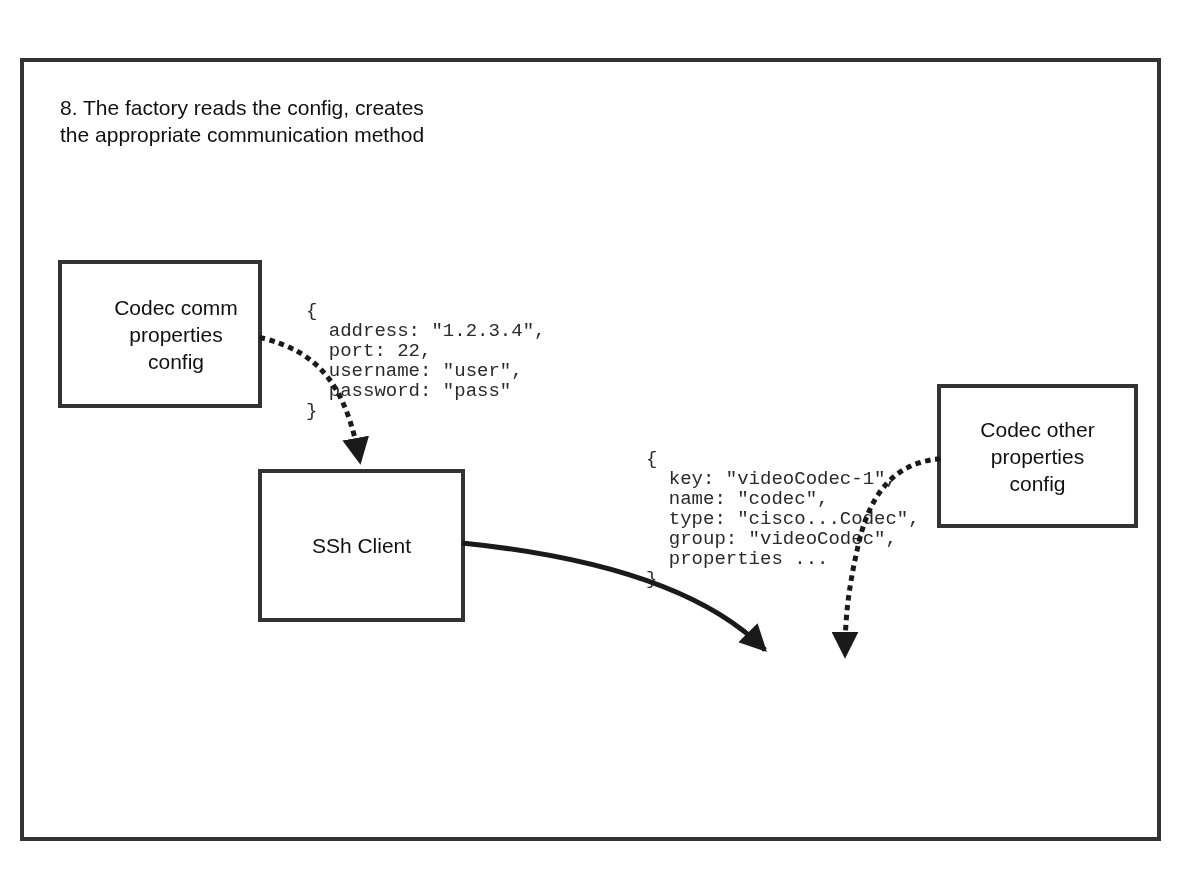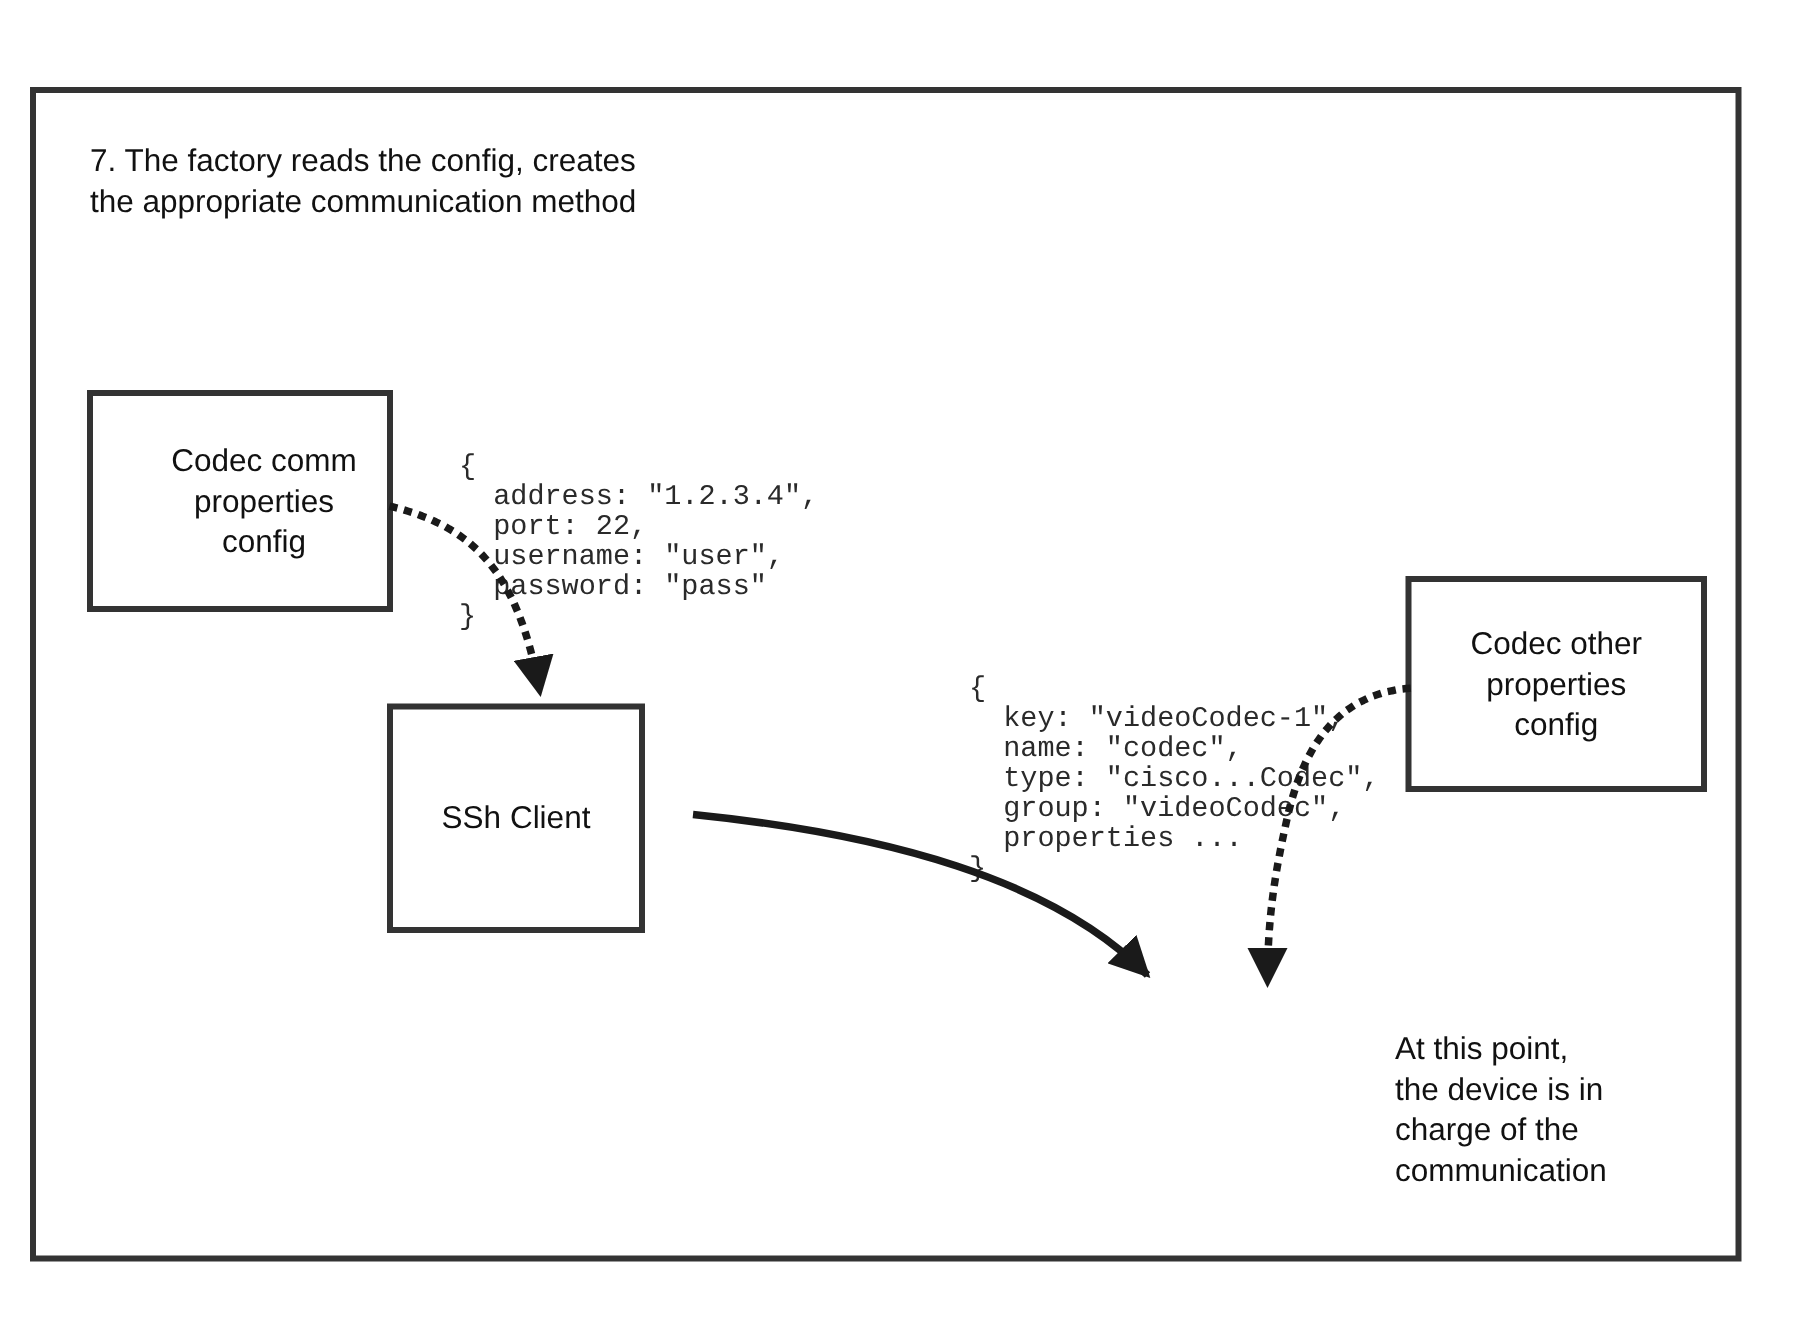--- a/index.html
+++ b/index.html
@@ -7,48 +7,44 @@
   .stage{position:relative;width:1200px;height:880px;background:var(--background,#ffffff);overflow:hidden;}
   .frame{position:absolute;left:20px;top:58px;width:1141px;height:783px;border:4px solid var(--border,#333);box-sizing:border-box;background:transparent;}
   .annotation{position:absolute;white-space:pre-line;font-size:21px;line-height:27px;color:var(--text,#111);}
   #step1{left:60px;top:94px;width:470px;}
   #step2{left:652px;top:93px;width:480px;}
   #note-end{left:930px;top:686px;width:230px;}
   .node{position:absolute;border:4px solid var(--border,#333);box-sizing:border-box;background:#fff;
         display:flex;align-items:center;justify-content:center;text-align:center;
         white-space:pre-line;font-size:21px;line-height:27px;color:var(--text,#111);}
   #node-comm{left:58px;top:260px;width:204px;height:148px;padding-left:32px;}
-  #node-ssh{left:258px;top:469px;width:172px;height:153px;}
+  #node-ssh{left:258px;top:469px;width:207px;height:153px;}
   #node-other{left:937px;top:384px;width:201px;height:144px;}
   #node-cisco{left:707px;top:663px;width:191px;height:152px;}
   .code{position:absolute;font-family:"Liberation Mono","DejaVu Sans Mono",monospace;
         font-size:19px;line-height:20px;white-space:pre;margin:0;color:var(--code_text,#222);background:transparent;}
   #code1{left:306px;top:301px;}
   #code2{left:646px;top:449px;}
   svg.arrows{position:absolute;left:0;top:0;width:1200px;height:880px;pointer-events:none;}
   svg.arrows path.edge{fill:none;stroke:var(--line,#1a1a1a);}
   svg.arrows path.solid{stroke-width:5;}
   svg.arrows path.dotted{stroke-width:5;stroke-linecap:square;stroke-dasharray:0.5 9.5;}
   svg.arrows .head{fill:var(--line,#1a1a1a);}
 </style>
 </head>
 <body>
 
 <div class="stage">
 
   <div class="frame"></div>
 
-  <div class="annotation" id="step1">7. The factory reads the config, creates
+  <div class="annotation" id="step1">8. The factory reads the config, creates
 the appropriate communication method</div>
 
 
-  <div class="annotation" id="note-end">At this point,
-the device is in
-charge of the
-communication</div>
 
   <div class="node" id="node-comm">Codec comm
 properties
 config</div>
 
   <div class="node" id="node-ssh">SSh Client</div>
 
   <div class="node" id="node-other">Codec other
 properties
 config</div>

